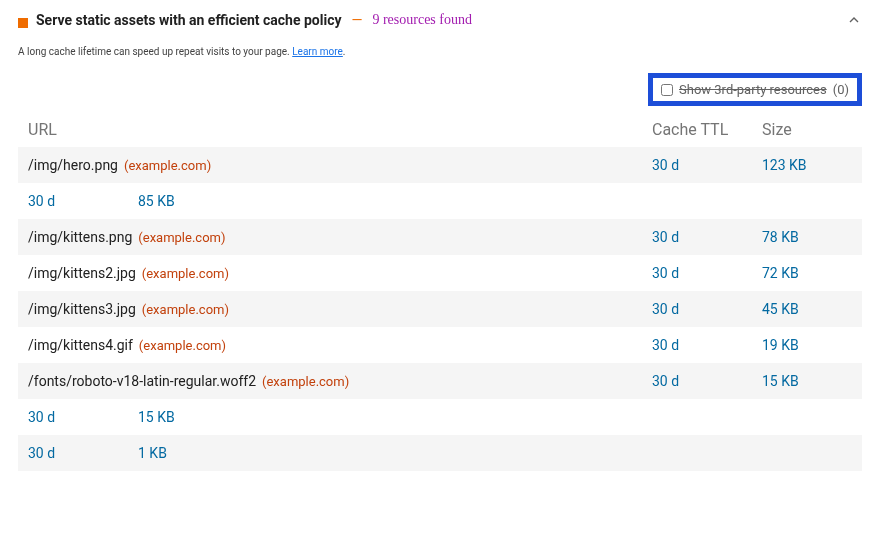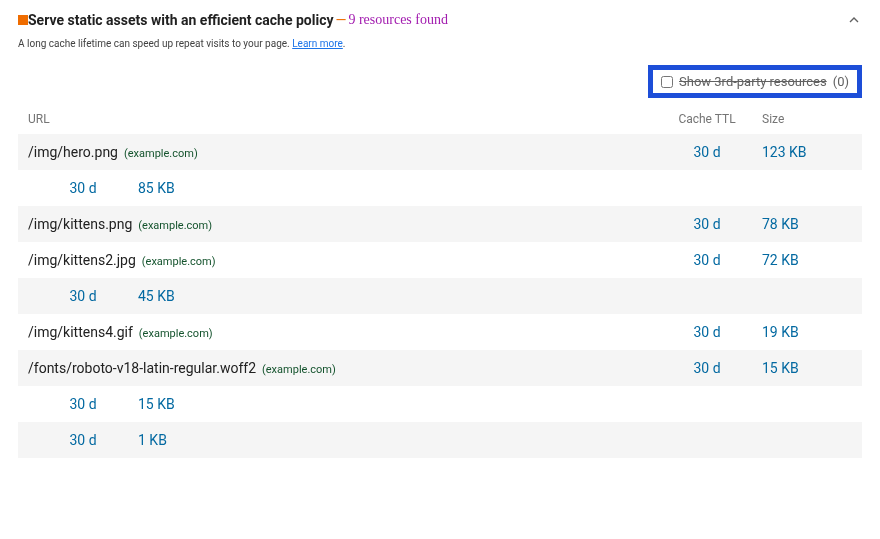--- a/index.html
+++ b/index.html
@@ -8,22 +8,23 @@
       background: #fff;
       width: 880px;
       color: #212121;
       font-size: 14px;
     }
     .audit {
       padding: 12px 18px;
     }
     .header-row {
       display: flex;
-      align-items: center;
-      margin-bottom: 10px;
+      align-items: flex-end;
+      gap: 8px;
+      margin-bottom: 18px;
     }
     .severity-square {
       width: 10px;
       height: 10px;
       background: #ef6c00;
       flex-shrink: 0;
     }
     .title {
       font-weight: 700;
       color: #212121;
@@ -75,42 +76,42 @@
       color: #616161;
     }
     .third-party-count {
       color: #616161;
     }
     .table {
       width: 100%;
     }
     .table-header {
       display: flex;
-      font-size: 12px;
+      font-size: 16px;
       color: #757575;
       padding: 8px 10px;
     }
     .col-url { flex: 1; text-align: left; }
-    .col-ttl { width: 110px; text-align: center; }
+    .col-ttl { width: 110px; text-align: left; }
     .col-size { width: 90px; text-align: left; }
     .table-row {
       display: flex;
       align-items: center;
       padding: 10px 10px;
       font-size: 14px;
     }
     .table-row:nth-child(odd) {
       background: #f5f5f5;
     }
     .url-path {
       color: #212121;
     }
     .url-domain {
-      color: #14532d;
-      font-size: 11px;
+      color: #c2410c;
+      font-size: 13px;
       margin-left: 6px;
     }
     .ttl-val, .size-val {
       color: #0369a1;
     }
   </style>
 </head>
 <body>
 
 <div class="audit">
@@ -158,20 +159,21 @@
           <div class="col-url"><span class="url-path">/img/kittens.png</span><span class="url-domain">(example.com)</span></div>
           <div class="col-ttl ttl-val">30 d</div>
           <div class="col-size size-val">78 KB</div>
         </div>
         <div class="table-row">
           <div class="col-url"><span class="url-path">/img/kittens2.jpg</span><span class="url-domain">(example.com)</span></div>
           <div class="col-ttl ttl-val">30 d</div>
           <div class="col-size size-val">72 KB</div>
         </div>
         <div class="table-row">
+          <div class="col-url"><span class="url-path">/img/kittens3.jpg</span><span class="url-domain">(example.com)</span></div>
           <div class="col-ttl ttl-val">30 d</div>
           <div class="col-size size-val">45 KB</div>
         </div>
         <div class="table-row">
           <div class="col-url"><span class="url-path">/img/kittens4.gif</span><span class="url-domain">(example.com)</span></div>
           <div class="col-ttl ttl-val">30 d</div>
           <div class="col-size size-val">19 KB</div>
         </div>
         <div class="table-row">
           <div class="col-url"><span class="url-path">/fonts/roboto-v18-latin-regular.woff2</span><span class="url-domain">(example.com)</span></div>

